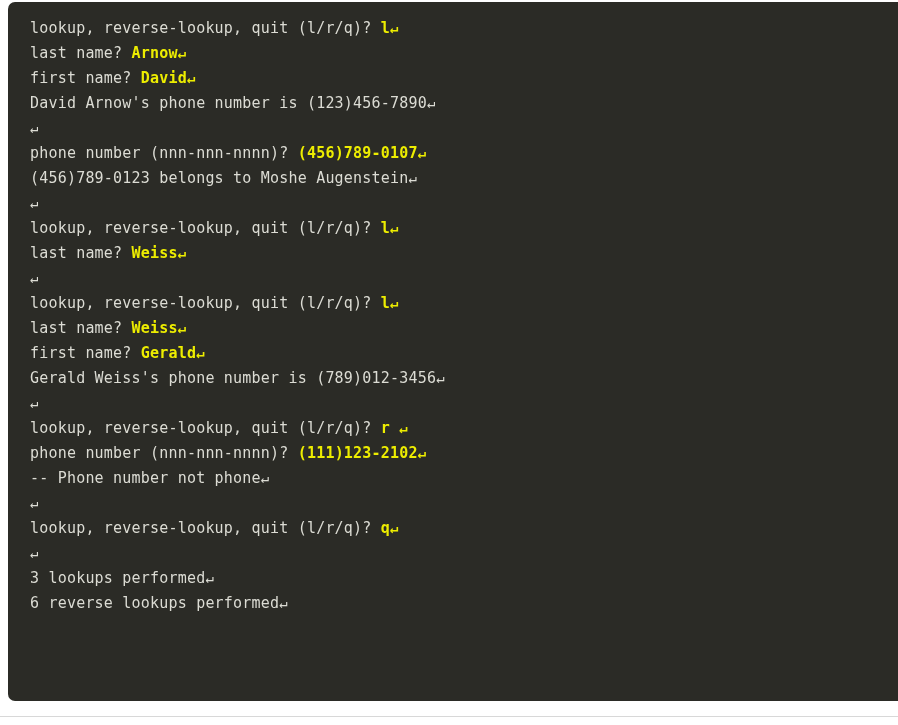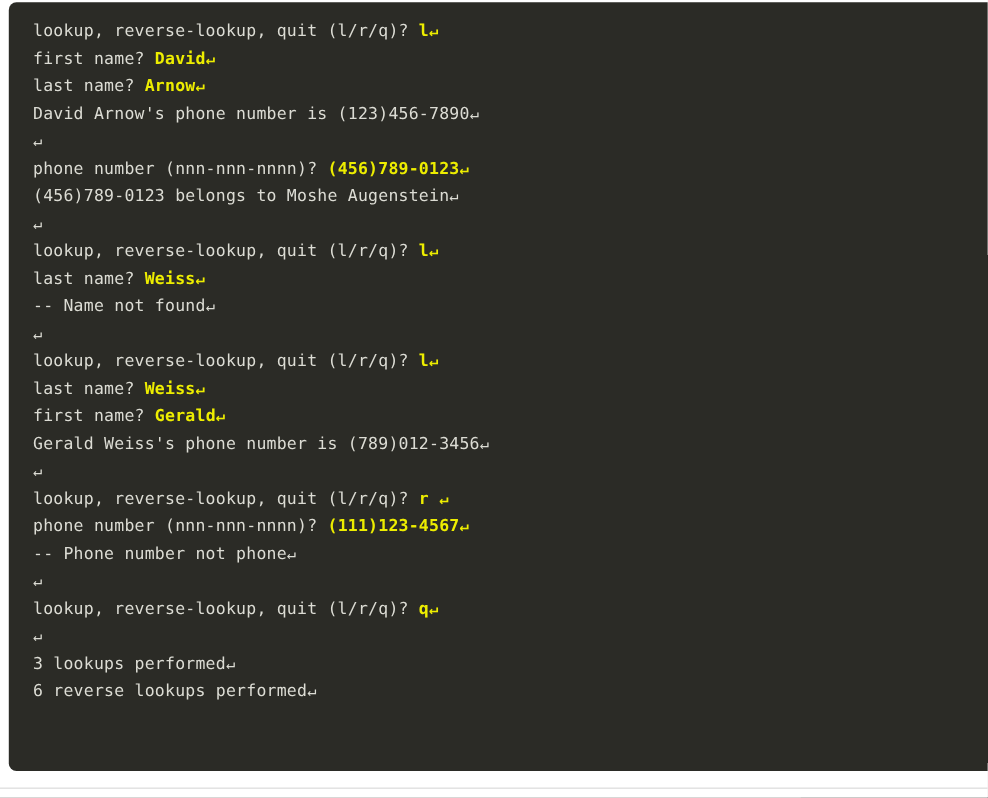--- a/index.html
+++ b/index.html
@@ -74,38 +74,37 @@
   }
 </style>
 </head>
 <body>
 
 <div id="page">
 
   <div id="console">
     <div id="console-lines">
         <div class="console-line"><span class="seg out">lookup, reverse-lookup, quit (l/r/q)? </span><span class="seg in">l</span><span class="seg in ret">↵</span></div>
+        <div class="console-line"><span class="seg out">last name? </span><span class="seg in">Arnow</span><span class="seg in ret">↵</span></div>
         <div class="console-line"><span class="seg out">first name? </span><span class="seg in">David</span><span class="seg in ret">↵</span></div>
-        <div class="console-line"><span class="seg out">last name? </span><span class="seg in">Arnow</span><span class="seg in ret">↵</span></div>
         <div class="console-line"><span class="seg out">David Arnow's phone number is (123)456-7890</span><span class="seg ret-out ret">↵</span></div>
         <div class="console-line"><span class="seg ret-out ret">↵</span></div>
-        <div class="console-line"><span class="seg out">phone number (nnn-nnn-nnnn)? </span><span class="seg in">(456)789-0123</span><span class="seg in ret">↵</span></div>
+        <div class="console-line"><span class="seg out">phone number (nnn-nnn-nnnn)? </span><span class="seg in">(456)789-0107</span><span class="seg in ret">↵</span></div>
         <div class="console-line"><span class="seg out">(456)789-0123 belongs to Moshe Augenstein</span><span class="seg ret-out ret">↵</span></div>
         <div class="console-line"><span class="seg ret-out ret">↵</span></div>
         <div class="console-line"><span class="seg out">lookup, reverse-lookup, quit (l/r/q)? </span><span class="seg in">l</span><span class="seg in ret">↵</span></div>
         <div class="console-line"><span class="seg out">last name? </span><span class="seg in">Weiss</span><span class="seg in ret">↵</span></div>
-        <div class="console-line"><span class="seg out">-- Name not found</span><span class="seg ret-out ret">↵</span></div>
         <div class="console-line"><span class="seg ret-out ret">↵</span></div>
         <div class="console-line"><span class="seg out">lookup, reverse-lookup, quit (l/r/q)? </span><span class="seg in">l</span><span class="seg in ret">↵</span></div>
         <div class="console-line"><span class="seg out">last name? </span><span class="seg in">Weiss</span><span class="seg in ret">↵</span></div>
         <div class="console-line"><span class="seg out">first name? </span><span class="seg in">Gerald</span><span class="seg in ret">↵</span></div>
         <div class="console-line"><span class="seg out">Gerald Weiss's phone number is (789)012-3456</span><span class="seg ret-out ret">↵</span></div>
         <div class="console-line"><span class="seg ret-out ret">↵</span></div>
         <div class="console-line"><span class="seg out">lookup, reverse-lookup, quit (l/r/q)? </span><span class="seg in">r </span><span class="seg in ret">↵</span></div>
-        <div class="console-line"><span class="seg out">phone number (nnn-nnn-nnnn)? </span><span class="seg in">(111)123-4567</span><span class="seg in ret">↵</span></div>
+        <div class="console-line"><span class="seg out">phone number (nnn-nnn-nnnn)? </span><span class="seg in">(111)123-2102</span><span class="seg in ret">↵</span></div>
         <div class="console-line"><span class="seg out">-- Phone number not phone</span><span class="seg ret-out ret">↵</span></div>
         <div class="console-line"><span class="seg ret-out ret">↵</span></div>
         <div class="console-line"><span class="seg out">lookup, reverse-lookup, quit (l/r/q)? </span><span class="seg in">q</span><span class="seg in ret">↵</span></div>
         <div class="console-line"><span class="seg ret-out ret">↵</span></div>
         <div class="console-line"><span class="seg out">3 lookups performed</span><span class="seg ret-out ret">↵</span></div>
         <div class="console-line"><span class="seg out">6 reverse lookups performed</span><span class="seg ret-out ret">↵</span></div>
       </div>
   </div>
 
   <div id="bottom-rule"></div>

